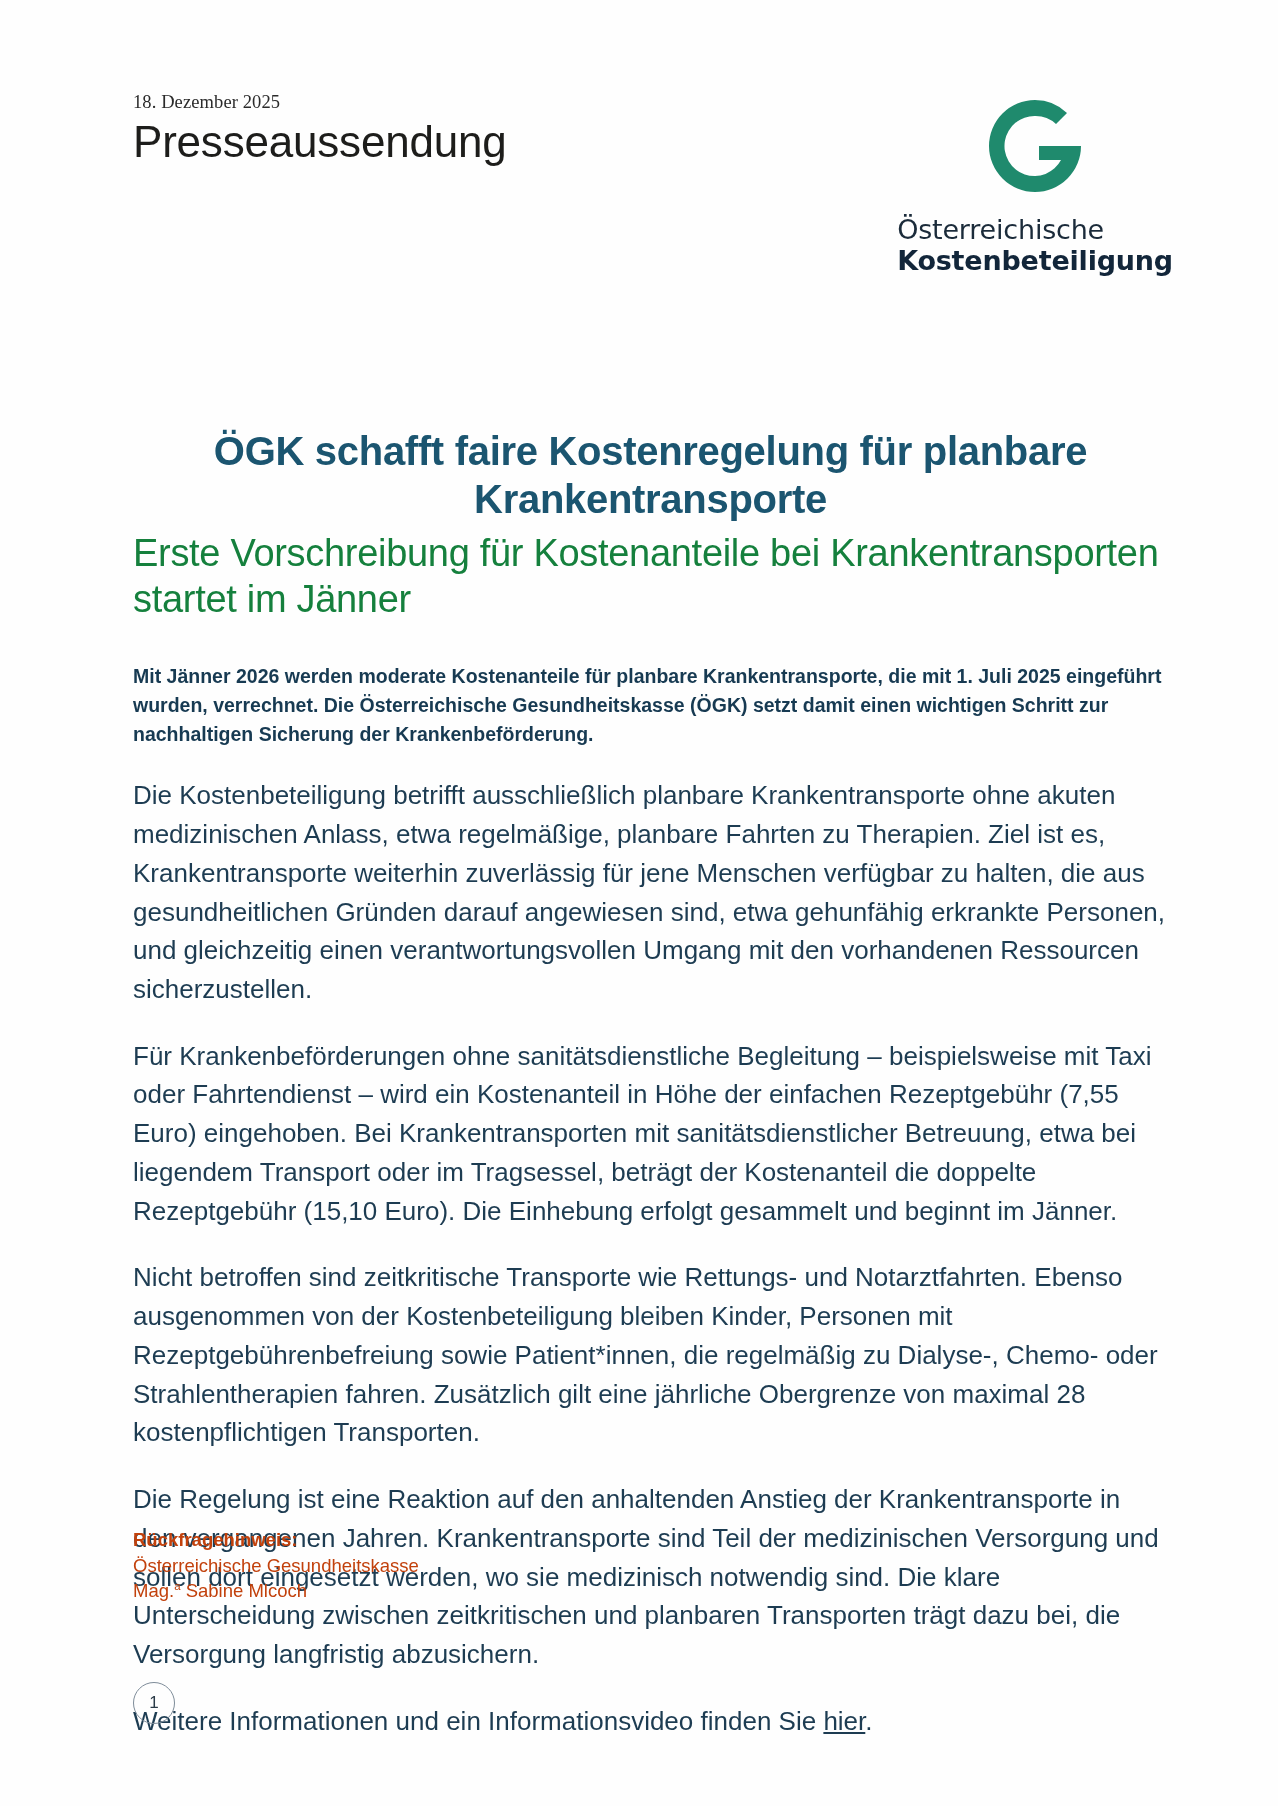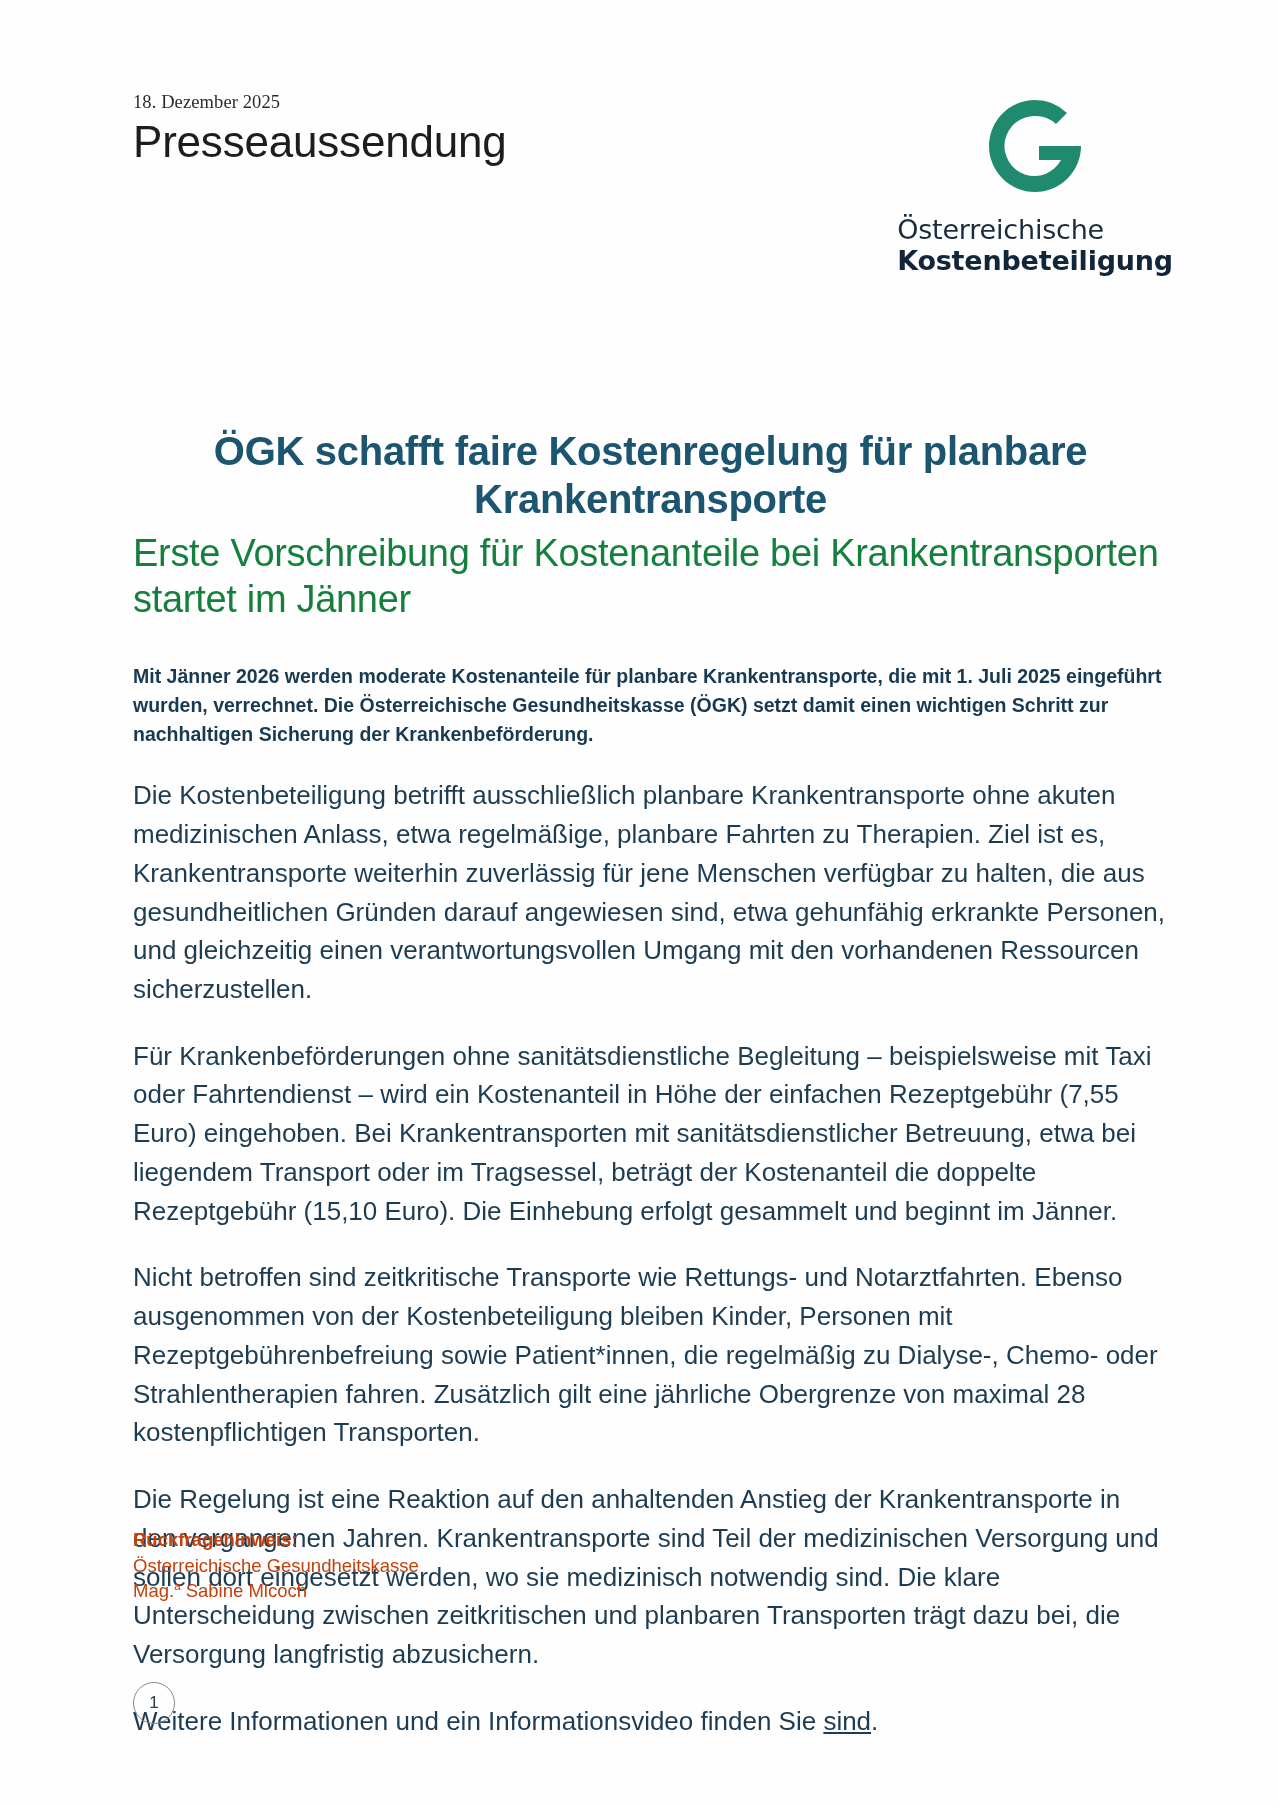--- a/index.html
+++ b/index.html
@@ -191,21 +191,21 @@
       <h1 class="title">ÖGK schafft faire Kostenregelung für planbare Krankentransporte</h1>
       <h2 class="subtitle">Erste Vorschreibung für Kostenanteile bei Krankentransporten startet im Jänner</h2>
 
       <p class="lead">Mit Jänner 2026 werden moderate Kostenanteile für planbare Krankentransporte, die mit 1. Juli 2025 eingeführt wurden, verrechnet. Die Österreichische Gesundheitskasse (ÖGK) setzt damit einen wichtigen Schritt zur nachhaltigen Sicherung der Krankenbeförderung.</p>
 
       <p class="para">Die Kostenbeteiligung betrifft ausschließlich planbare Krankentransporte ohne akuten medizinischen Anlass, etwa regelmäßige, planbare Fahrten zu Therapien. Ziel ist es, Krankentransporte weiterhin zuverlässig für jene Menschen verfügbar zu halten, die aus gesundheitlichen Gründen darauf angewiesen sind, etwa gehunfähig erkrankte Personen, und gleichzeitig einen verantwortungsvollen Umgang mit den vorhandenen Ressourcen sicherzustellen.</p>
       <p class="para">Für Krankenbeförderungen ohne sanitätsdienstliche Begleitung – beispielsweise mit Taxi oder Fahrtendienst – wird ein Kostenanteil in Höhe der einfachen Rezeptgebühr (7,55 Euro) eingehoben. Bei Krankentransporten mit sanitätsdienstlicher Betreuung, etwa bei liegendem Transport oder im Tragsessel, beträgt der Kostenanteil die doppelte Rezeptgebühr (15,10 Euro). Die Einhebung erfolgt gesammelt und beginnt im Jänner.</p>
       <p class="para">Nicht betroffen sind zeitkritische Transporte wie Rettungs- und Notarztfahrten. Ebenso ausgenommen von der Kostenbeteiligung bleiben Kinder, Personen mit Rezeptgebührenbefreiung sowie Patient*innen, die regelmäßig zu Dialyse-, Chemo- oder Strahlentherapien fahren. Zusätzlich gilt eine jährliche Obergrenze von maximal 28 kostenpflichtigen Transporten.</p>
       <p class="para">Die Regelung ist eine Reaktion auf den anhaltenden Anstieg der Krankentransporte in den vergangenen Jahren. Krankentransporte sind Teil der medizinischen Versorgung und sollen dort eingesetzt werden, wo sie medizinisch notwendig sind. Die klare Unterscheidung zwischen zeitkritischen und planbaren Transporten trägt dazu bei, die Versorgung langfristig abzusichern.</p>
 
-      <p class="para"><span>Weitere Informationen und ein Informationsvideo finden Sie </span><a class="inline-link" href="#">sind</a><span>.</span></p>
+      <p class="para"><span>Weitere Informationen und ein Informationsvideo finden Sie </span><a class="inline-link" href="#">hier</a><span>.</span></p>
     </div>
 
     <div class="contact">
       <div class="strong">Rückfragehinweis:</div>
       <div>Österreichische Gesundheitskasse</div>
       <div><span>Mag.</span><span class="sup">a</span><span> Sabine Mlcoch</span></div>
     </div>
 
     <div class="page-num">1</div>
 

